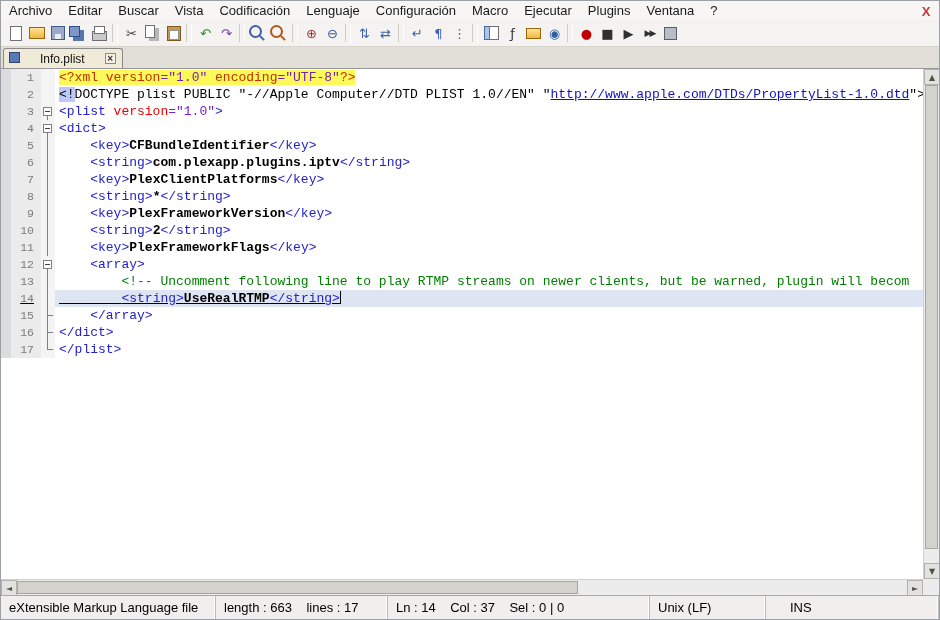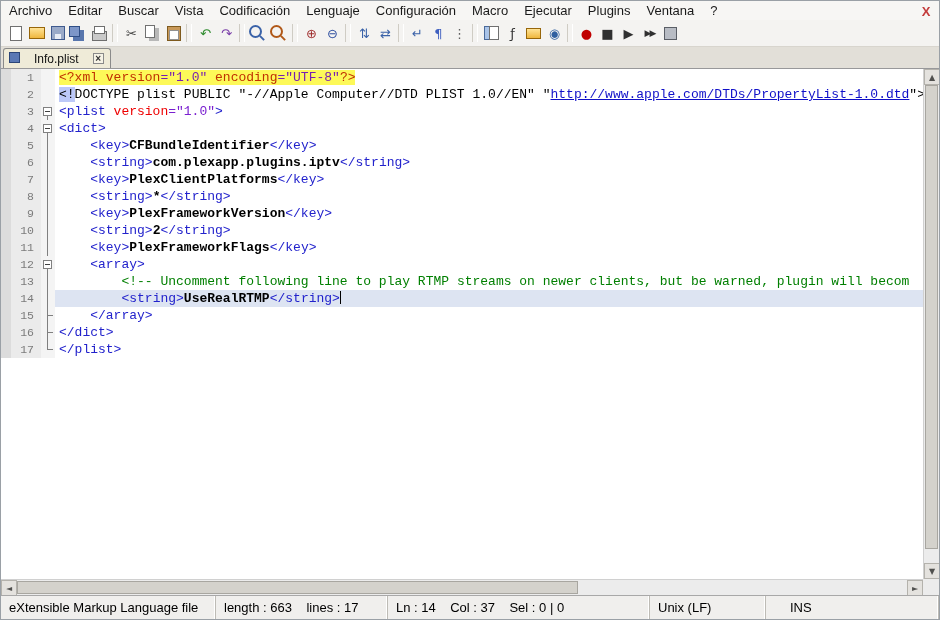--- a/index.html
+++ b/index.html
@@ -45,35 +45,35 @@
   .ic-doc-map::before { content:""; width:5px; height:12px; background:#aac4e8; border:1px solid #4a6a9a; margin-right:8px; }
   .ic-doc-map::after { content:""; position:absolute; right:2px; width:8px; height:12px; background:#fff; border:1px solid #707070; }
   .ic-folder-workspace::before { content:""; width:13px; height:9px;
     background:linear-gradient(#ffe396,#efb73e); border:1px solid #97660a; }
   .ic-save-macro::before { content:""; width:11px; height:11px; background:#b8bcc4; border:1px solid #5a5e66; }
   .ic-run-multiple { letter-spacing:-2px; font-size:9px; }
 
   
   .tab-bar { height:22px; background:#e2dfd8; display:flex; align-items:flex-end;
     padding-left:2px; border-bottom:1px solid #98989a; }
-  .tab { height:20px; display:flex; align-items:center; gap:14px; padding:0 6px 0 5px;
+  .tab { height:20px; display:flex; align-items:center; gap:20px; padding:0 6px 0 5px;
     background:#efebd8; border:1px solid #8a8a8a; border-bottom:none;
     border-radius:3px 3px 0 0; font-size:12px; color:#111; }
   .tab-icon::before { content:""; display:inline-block; width:9px; height:9px;
     background:#5a78b4; border:1px solid #2c4678; }
   .tab-close { font-size:10px; font-weight:bold; color:#333; border:1px solid #8a8a8a;
     width:11px; height:11px; line-height:9px; text-align:center; background:#f6f3e6; }
   .tab-close::before { content:"×"; }
 
   
   .editor-wrap { position:relative; flex:1; background:#fff; overflow:hidden; }
   .editor { position:absolute; left:0; top:0; right:16px; bottom:16px; overflow:hidden; background:#fff; }
   .ed-line { display:flex; height:17px; line-height:17px;
     font-family:"Liberation Mono","DejaVu Sans Mono",monospace; font-size:13px; }
-  .ed-line.current { background:#dde4f2; }
+  .ed-line.current { background:#dde4f2;text-decoration:underline; }
   .ln { flex:none; width:40px; text-align:right; padding-right:7px; color:#7b7b7b;
     font-size:11.5px; background:linear-gradient(to right,#dcdcdc 0,#dcdcdc 10px,#ebebeb 10px); }
   .fold { flex:none; width:14px; position:relative; background:#f4f4f4; }
   .fold i { position:absolute; left:2px; top:4px; width:9px; height:9px; background:#fff;
     border:1px solid #808080; }
   .fold i::before { content:""; position:absolute; left:1px; top:3px; width:5px; height:1px; background:#404040; }
   .fold.box::before { content:""; position:absolute; left:6px; top:13px; bottom:0; width:1px; background:#808080; }
   .fold.line::before { content:""; position:absolute; left:6px; top:0; bottom:0; width:1px; background:#808080; }
   .fold.end::before { content:""; position:absolute; left:6px; top:0; bottom:0; width:1px; background:#808080; }
   .fold.end::after, .fold.endlast::after { content:""; position:absolute; left:6px; top:8px; width:6px; height:1px; background:#808080; }

